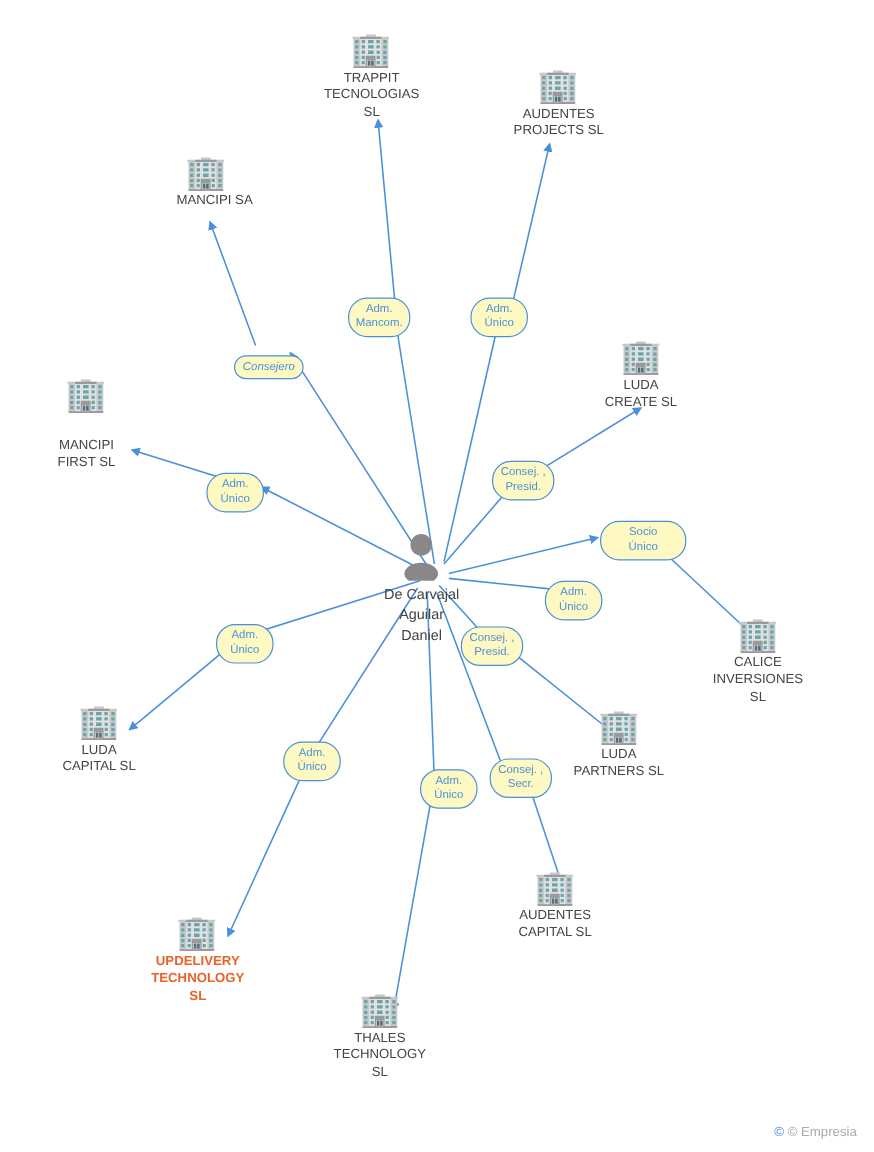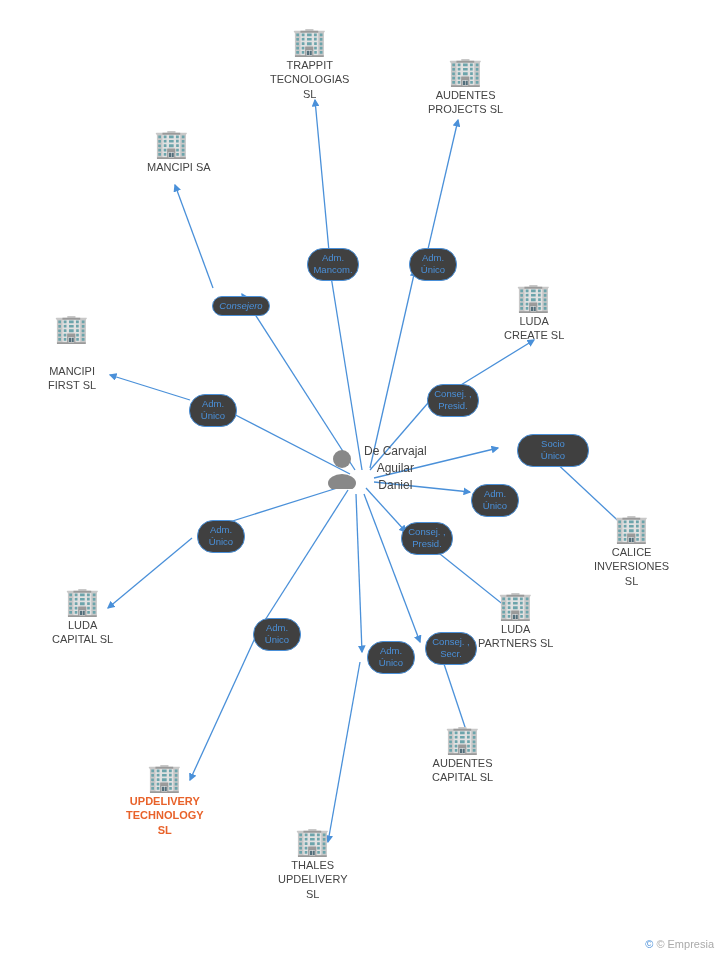--- a/index.html
+++ b/index.html
@@ -39,47 +39,46 @@
     .company-label {
       font-size: 11px;
       color: #444;
       margin-top: 2px;
       line-height: 1.3;
       font-weight: 500;
     }
     .person-node {
       position: absolute;
       display: flex;
-      flex-direction: row;
+      flex-direction: column;
       align-items: center;
       text-align: center;
     }
     .person-icon {
       width: 44px;
       height: 44px;
     }
     .person-label {
       font-size: 12px;
       color: #444;
       margin-top: 3px;
       line-height: 1.4;
       font-weight: 500;
     }
     .role-badge {
       position: absolute;
       border: 1.5px solid #4a90d9;
       border-radius: 16px;
-      background: #404040;
+      background: #fef9c3;
       color: #4a90d9;
       font-size: 9.5px;
       padding: 3px 5px;
       text-align: center;
       line-height: 1.3;
       white-space: pre-line;
-      margin-left: 17px;
     }
     .watermark {
       position: absolute;
       bottom: 10px;
       right: 14px;
       font-size: 11px;
       color: #aaa;
     }
     .watermark span.copy { color: #4a90d9; }
   </style>
@@ -196,21 +195,21 @@
   <div class="company-node" style="left:126px; top:764px;">
     <div class="building-icon orange">🏢</div>
     <div class="company-label" style="white-space:pre-line; color:#e8622a; font-weight:700;">UPDELIVERY
 TECHNOLOGY
 SL</div>
   </div>
 
   <div class="company-node" style="left:278px; top:828px;">
     <div class="building-icon gray">🏢</div>
     <div class="company-label" style="white-space:pre-line;">THALES
-UPDELIVERY
+TECHNOLOGY
 SL</div>
   </div>
 
   <div class="company-node" style="left:432px; top:726px;">
     <div class="building-icon gray">🏢</div>
     <div class="company-label" style="white-space:pre-line;">AUDENTES
 CAPITAL  SL</div>
   </div>
 
   <div class="role-badge" style="left:290px; top:248px; width:52px;">Adm.

